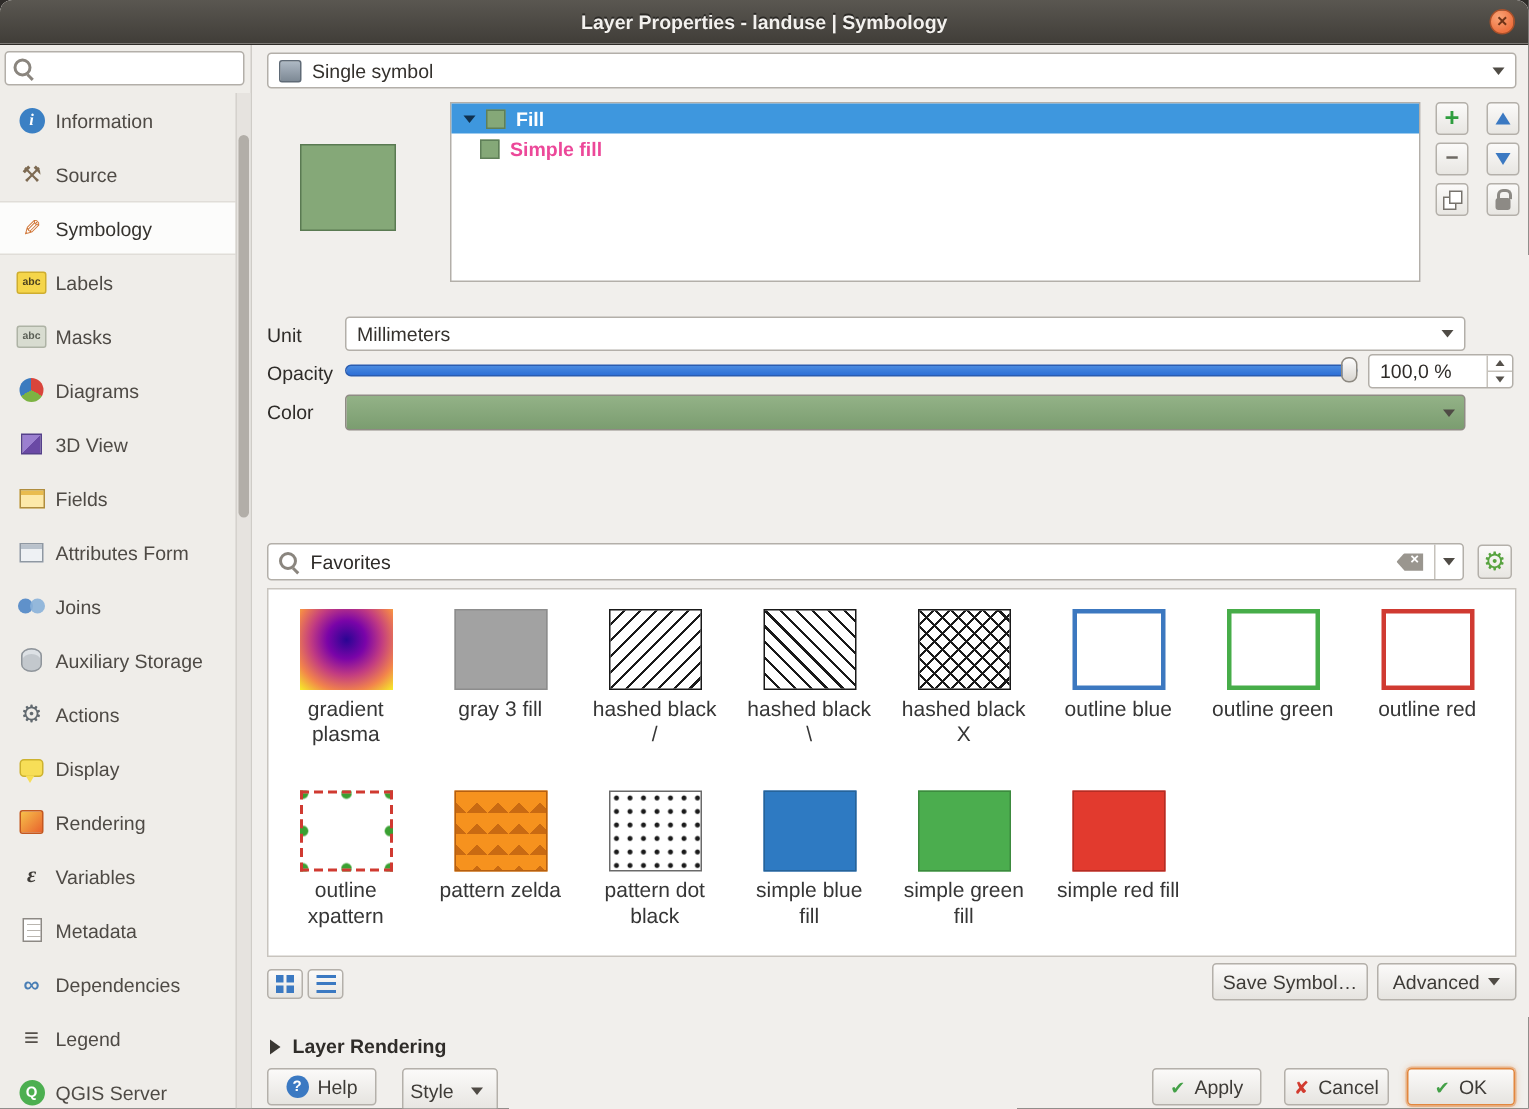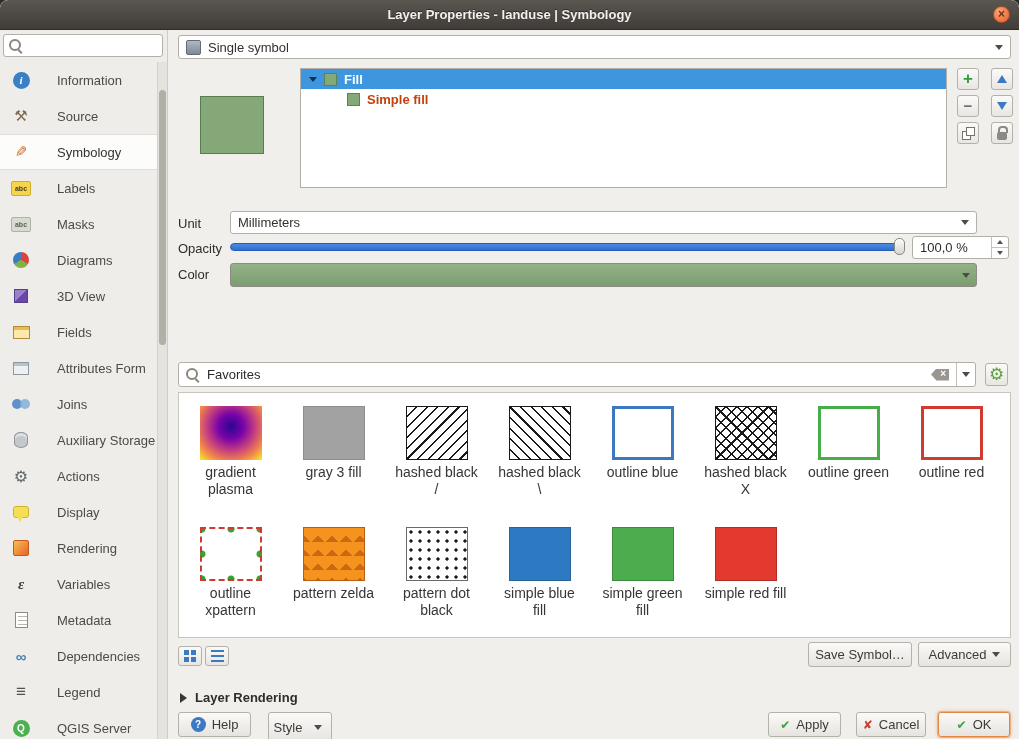--- a/index.html
+++ b/index.html
@@ -16,21 +16,21 @@
     background:radial-gradient(circle at 35% 30%,#f9a477,#ee7240 70%);border:1px solid #a8502a;
     display:flex;align-items:center;justify-content:center;box-sizing:border-box;cursor:pointer;}
   .close-btn::before{content:"×";color:#6e3317;font-size:12px;font-weight:bold;line-height:1;margin-top:-1px;}
 
   
   .sidebar{position:absolute;left:0;top:30px;width:168px;height:709px;background:#efede9;border-right:1px solid #cfccc7;box-sizing:border-box;}
   .sb-search{position:absolute;left:3px;top:4px;width:160px;height:23px;background:#fff;border:1px solid #b3afa9;border-radius:3px;
     display:flex;align-items:center;padding-left:4px;box-sizing:border-box;gap:4px;}
   .sb-search input{border:none;outline:none;width:120px;font-size:12px;background:transparent;}
   .sb-list{position:absolute;left:0;top:32px;width:158px;}
-  .sb-item{height:36px;display:flex;align-items:center;gap:25px;padding-left:10px;cursor:pointer;}
+  .sb-item{height:36px;display:flex;align-items:center;gap:5px;padding-left:10px;cursor:pointer;}
   .sb-item.selected{background:#fcfcfb;box-shadow:inset 0 1px 0 #e0ddd8, inset 0 -1px 0 #e0ddd8;}
   .sb-label{font-size:13px;color:#4e4a45;white-space:nowrap;}
   .sb-item.selected .sb-label{color:#35322e;}
   .sb-scroll{position:absolute;right:0;top:32px;bottom:0;width:10px;background:#e6e3df;border-left:1px solid #d5d2cd;box-sizing:border-box;}
   .sb-thumb{position:absolute;left:1px;right:1px;top:28px;height:255px;background:#b2aea8;border-radius:4px;}
 
   .si-slot{width:22px;height:20px;display:flex;align-items:center;justify-content:center;flex:none;}
   .si{display:flex;align-items:center;justify-content:center;box-sizing:border-box;}
   .si-info{width:17px;height:17px;background:#3b80c4;border-radius:50%;}
   .si-info::before{content:"i";font:italic bold 11px "Liberation Serif",serif;color:#fff;}
@@ -68,21 +68,21 @@
     font-size:13px;color:#34312d;padding:0 7px;gap:7px;box-sizing:border-box;cursor:pointer;}
   .chev{width:0;height:0;border-left:4px solid transparent;border-right:4px solid transparent;border-top:5px solid #4f4b45;flex:none;}
   .push-right{margin-left:auto;}
   .layers-ic{width:13px;height:13px;background:linear-gradient(#aeb9c4,#7d8995);border:1px solid #5f6a76;border-radius:2px;flex:none;}
 
   .preview{background:#85a878;border:1px solid #5a7a52;box-sizing:border-box;}
 
   .tree{background:#fff;border:1px solid #b3afa9;box-sizing:border-box;font-size:13px;}
   .tree-row{height:20px;display:flex;align-items:center;gap:7px;padding-left:8px;cursor:pointer;font-weight:bold;}
   .tree-row.selected{background:#3e97de;color:#fff;}
-  .tree-row.child{padding-left:46px;color:#c2410c;}
+  .tree-row.child{padding-left:19px;color:#ec4899;}
   .expander{width:0;height:0;border-left:4px solid transparent;border-right:4px solid transparent;border-top:5px solid #10314f;cursor:pointer;}
   .sym-sq{width:13px;height:13px;background:#85a878;border:1px solid #5f7f58;box-sizing:border-box;flex:none;}
 
   .tool-btn{width:22px;height:22px;background:linear-gradient(#fbfaf9,#e8e6e2);border:1px solid #b4b0aa;border-radius:3px;
     display:flex;align-items:center;justify-content:center;box-sizing:border-box;cursor:pointer;}
   .g-plus::before{content:"+";color:#2f9e3f;font-weight:bold;font-size:17px;line-height:1;}
   .g-minus::before{content:"−";color:#6e6a64;font-weight:bold;font-size:15px;line-height:1;}
   .tri-up{width:0;height:0;border-left:5px solid transparent;border-right:5px solid transparent;border-bottom:8px solid #3b79c2;}
   .tri-down{width:0;height:0;border-left:5px solid transparent;border-right:5px solid transparent;border-top:8px solid #3b79c2;}
   .dup{position:relative;width:13px;height:13px;}
@@ -388,26 +388,26 @@
         </div>
       <div class="lib-item">
           <div class="tile tile-hash-slash"></div>
           <div class="lib-label">hashed black /</div>
         </div>
       <div class="lib-item">
           <div class="tile tile-hash-back"></div>
           <div class="lib-label">hashed black \</div>
         </div>
       <div class="lib-item">
+          <div class="tile tile-hash-x"></div>
+          <div class="lib-label">hashed black X</div>
+        </div>
+      <div class="lib-item">
           <div class="tile tile-outline-blue"></div>
           <div class="lib-label">outline blue</div>
-        </div>
-      <div class="lib-item">
-          <div class="tile tile-hash-x"></div>
-          <div class="lib-label">hashed black X</div>
         </div>
       <div class="lib-item">
           <div class="tile tile-outline-green"></div>
           <div class="lib-label">outline green</div>
         </div>
       <div class="lib-item">
           <div class="tile tile-outline-red"></div>
           <div class="lib-label">outline red</div>
         </div>
       <div class="lib-item">

